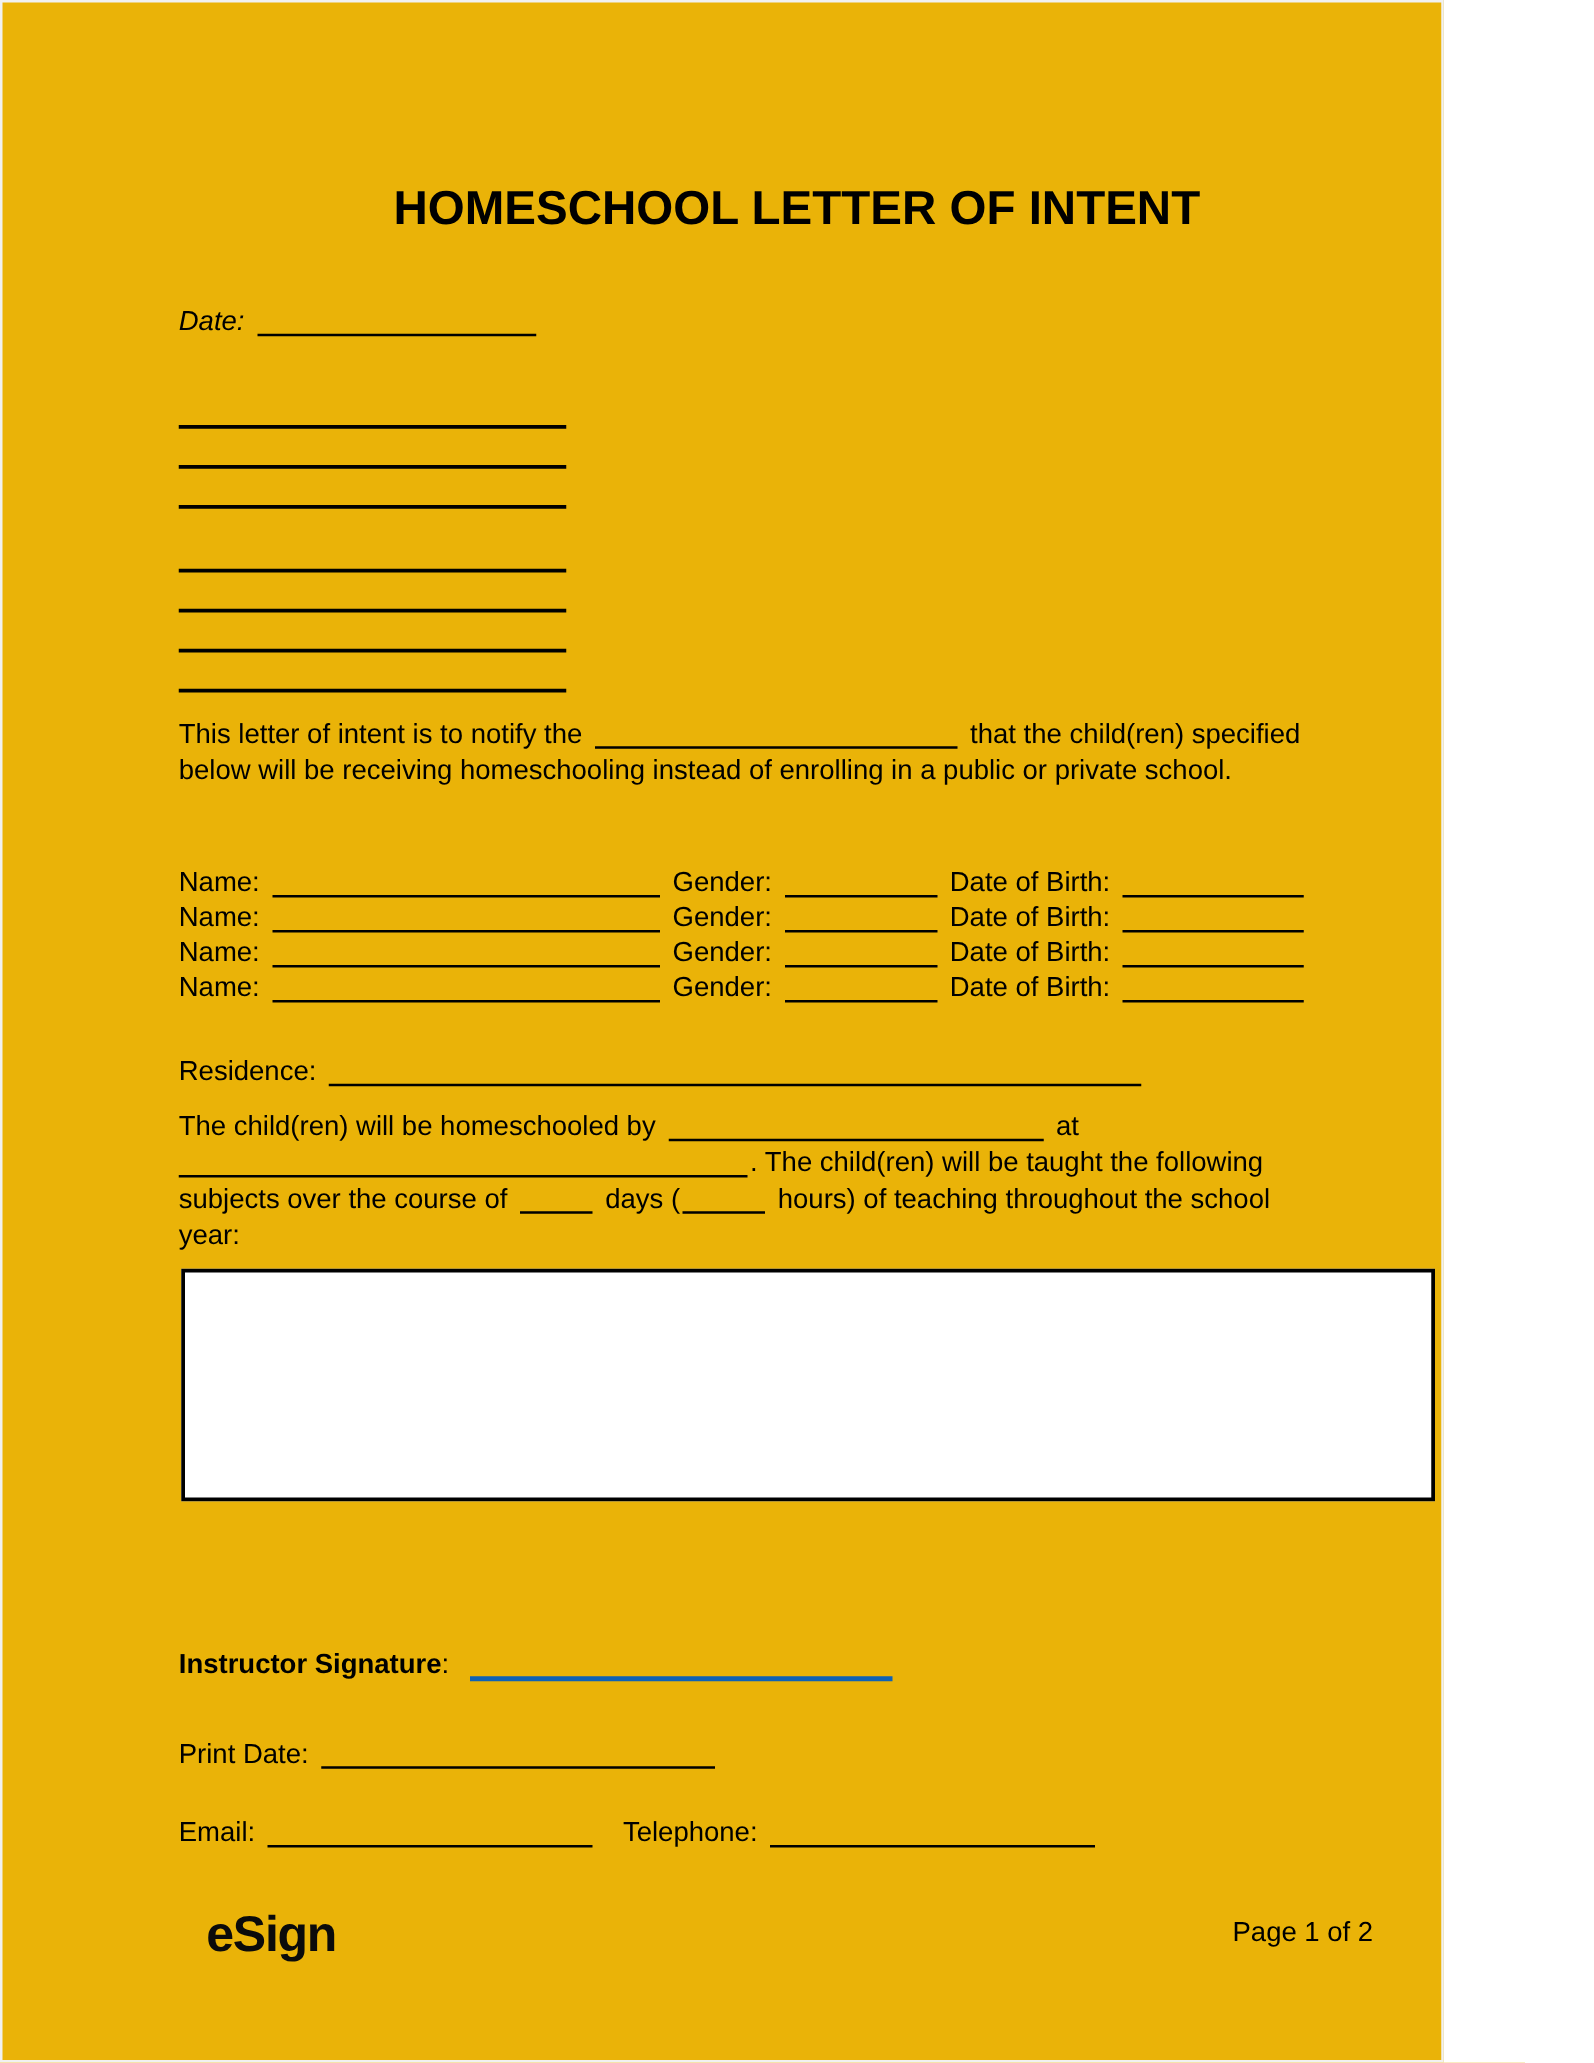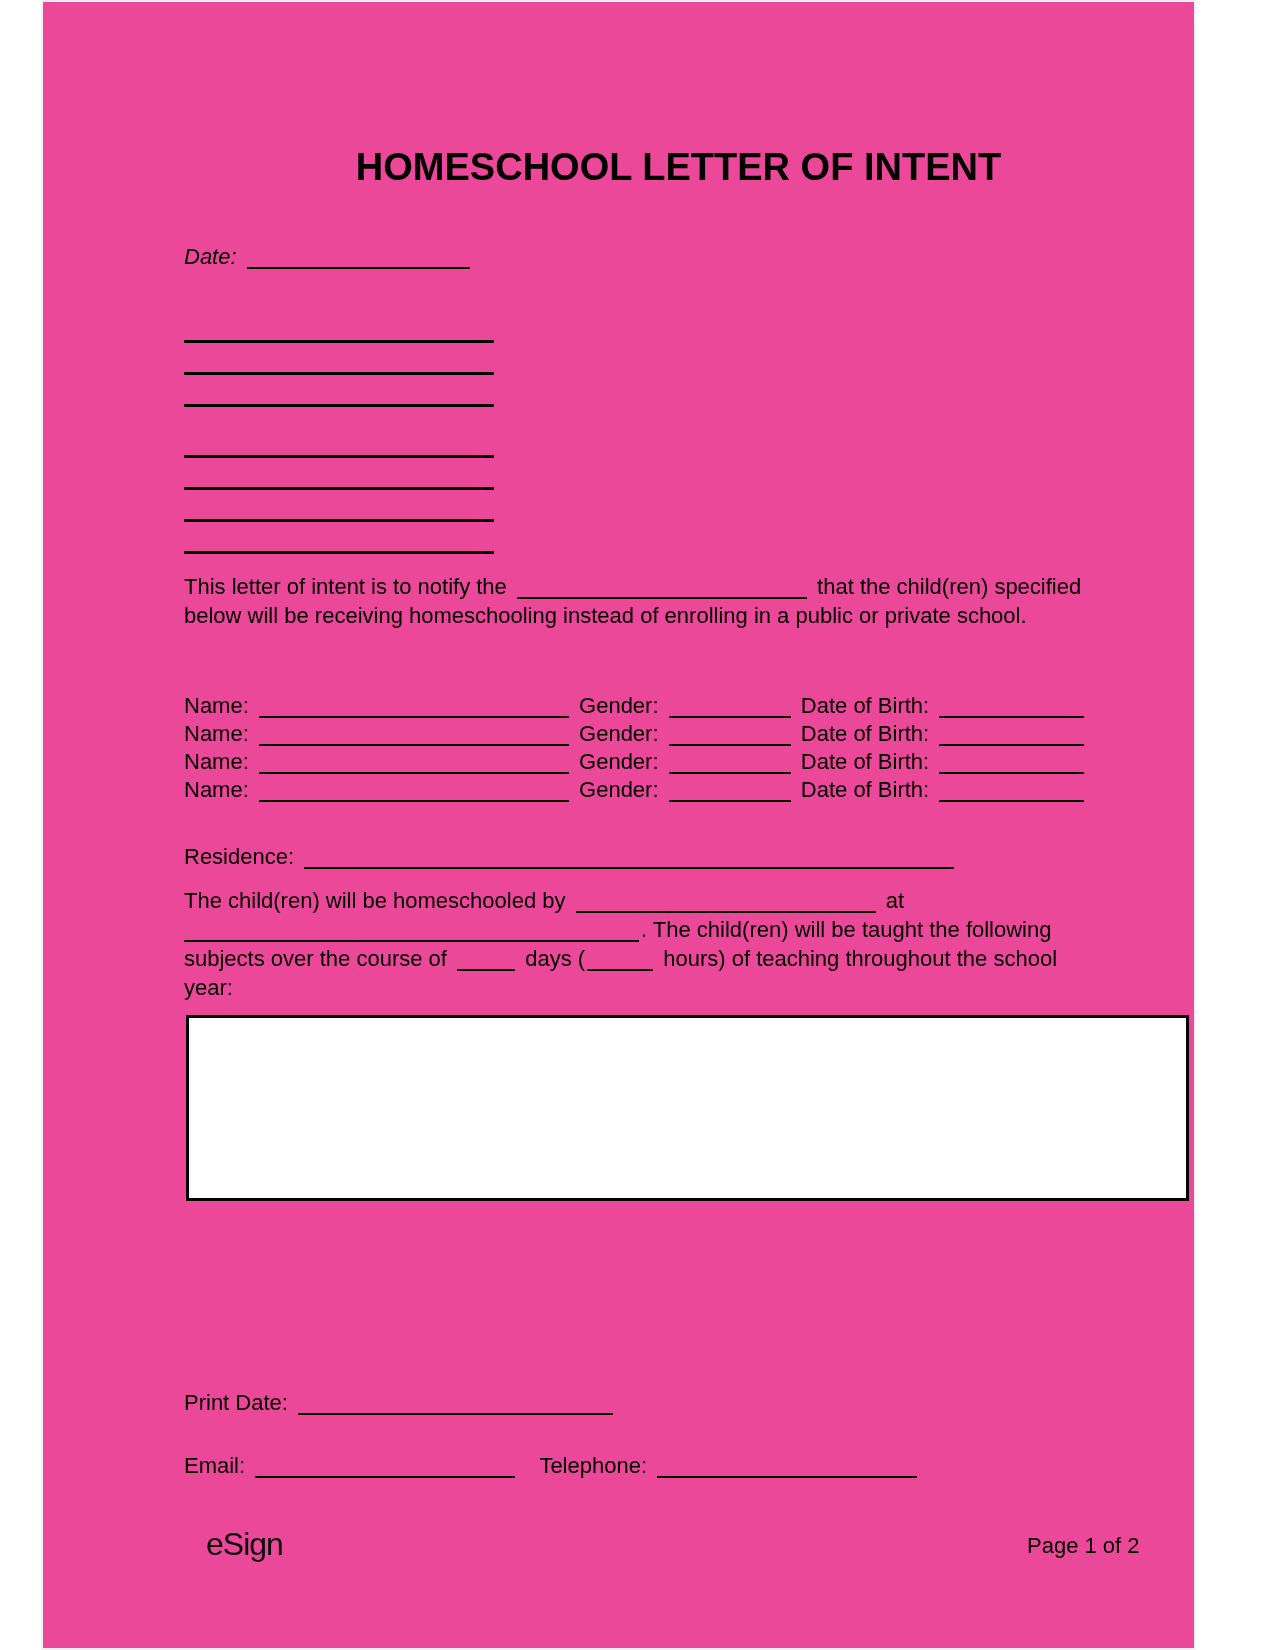--- a/index.html
+++ b/index.html
@@ -1,25 +1,24 @@
 <!DOCTYPE html>
 <html><head>
 <meta charset="utf-8">
 <style>
   html,body { margin:0; padding:0; background:#ffffff; }
   .page {
     position:relative;
     width:1155px; height:1650px;
-    background:#ec4899;
+    background:#eab308;
     font-family:"Liberation Sans", sans-serif;
     font-size:22px; color:#000;
     box-sizing:border-box;
     box-shadow: inset 0 0 0 2px #f1f1f1;
     overflow:hidden;
-    margin-left:41px;
   }
   .abs { position:absolute; left:143px; }
   .title {
     position:absolute; left:0; top:146px; width:1275px;
     text-align:center; font-size:38px; font-weight:bold;
     letter-spacing:0px; margin:0;
   }
   .row { white-space:nowrap; line-height:29px; }
   .para { line-height:29px; }
   .pline { white-space:nowrap; }
@@ -63,21 +62,21 @@
   .sig-line {
     display:inline-block;
     border-bottom:4px solid #0f62b6;
     height:20px;
     vertical-align:-7px;
     margin:0 4px 0 10px;
   }
   .bold { font-weight:bold; }
   .brand {
     position:absolute; left:165px; top:1526px;
-    font-size:32px; font-weight:normal; letter-spacing:-1px;
+    font-size:40px; font-weight:bold; letter-spacing:-1px;
     color:#0b0b0b;
   }
   .page-num {
     position:absolute; left:986px; top:1533px;
     font-size:22px;
     text-align:center;
   }
   .tel-label { margin-left:14px; }
 </style>
 </head>
@@ -169,20 +168,24 @@
       <span>days (</span><span class="bl w66 mls"></span>
       <span>hours) of teaching throughout the school</span>
     </div>
     <div class="pline">
       <span>year:</span>
     </div>
   </div>
 
   <div class="subjects-box"></div>
 
+  <div class="abs row" style="top:1316px;">
+    <span class="bold">Instructor Signature</span><span>:</span>
+    <span class="sig-line w338" style="border-bottom-color: rgb(15, 98, 182);"></span>
+  </div>
 
   <div class="abs row" style="top:1388px;">
     <span>Print Date:</span>
     <span class="bl w315"></span>
   </div>
 
   <div class="abs row" style="top:1451px;">
     <span>Email:</span>
     <span class="bl w260"></span>
     <span class="tel-label">Telephone:</span>

